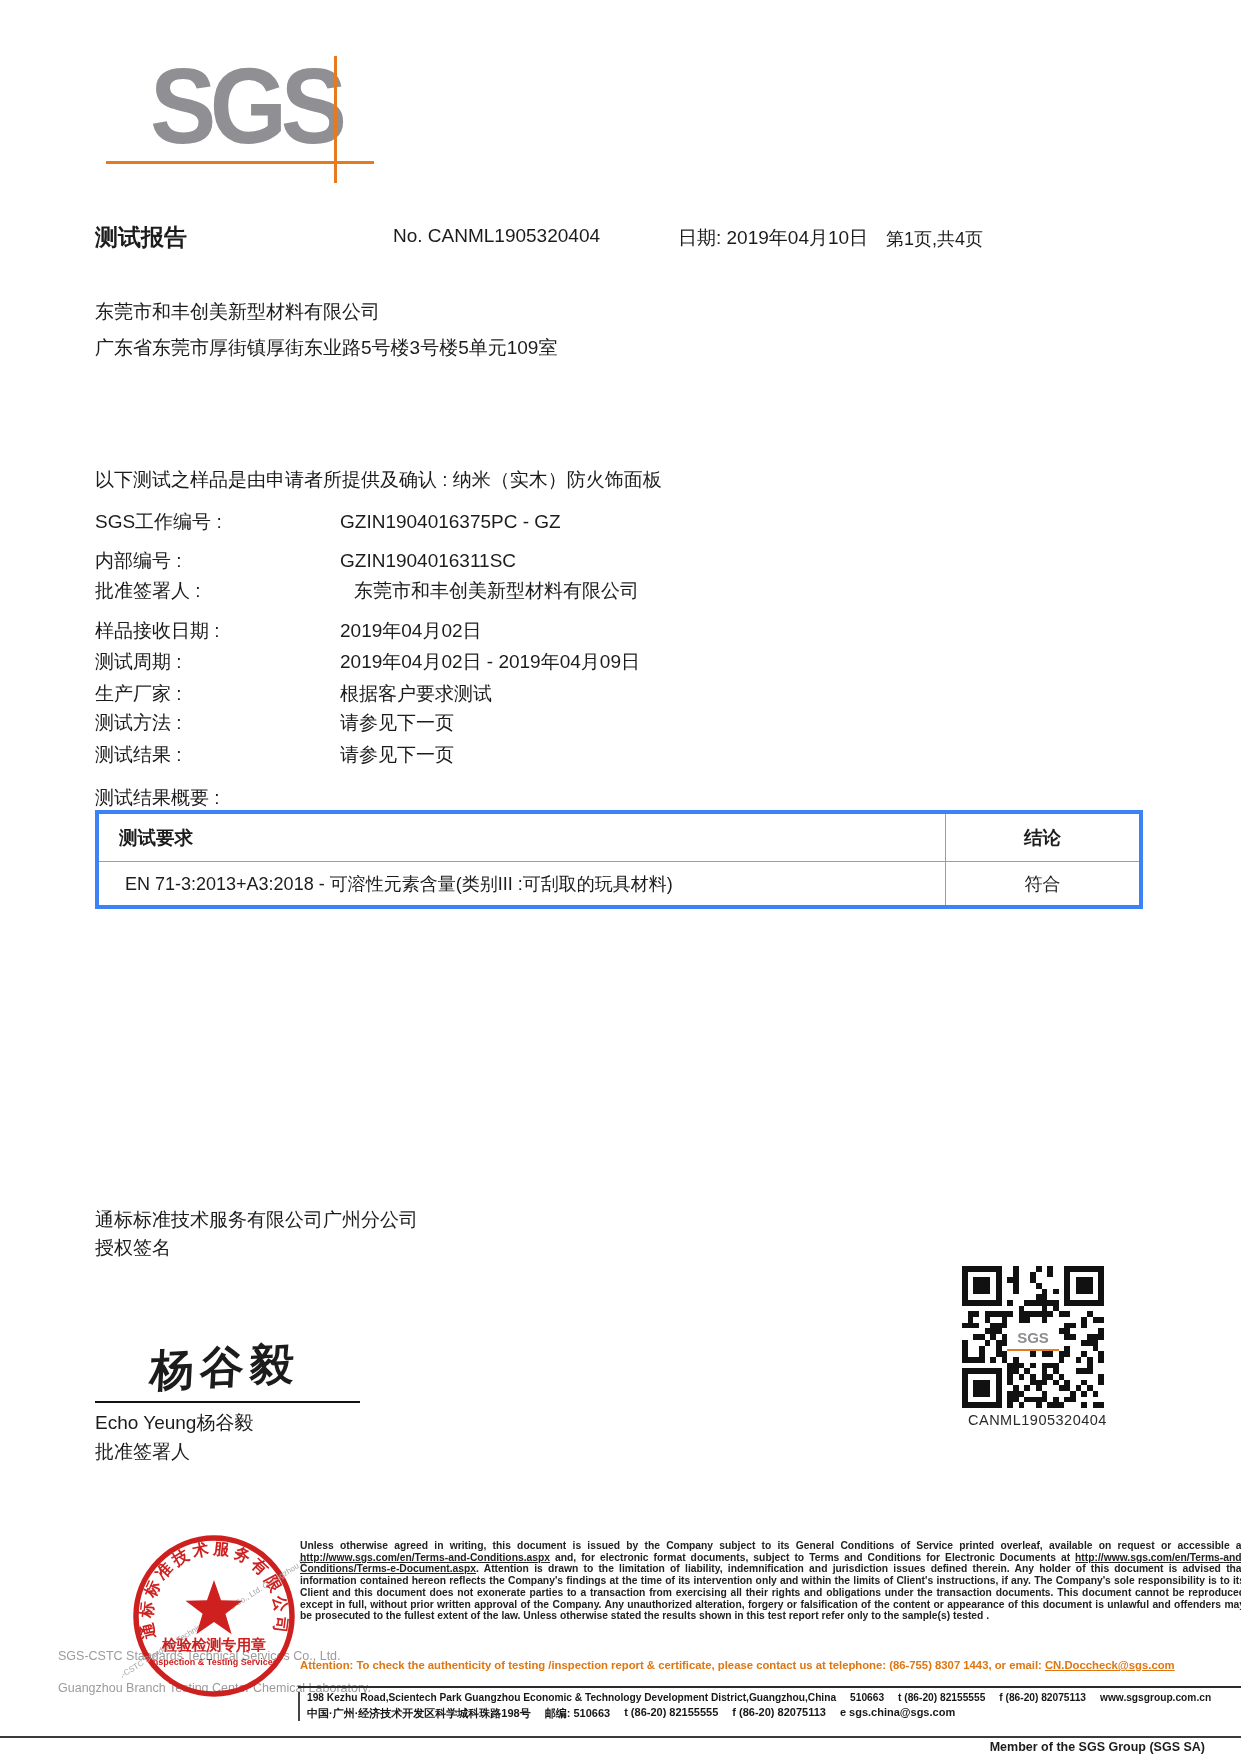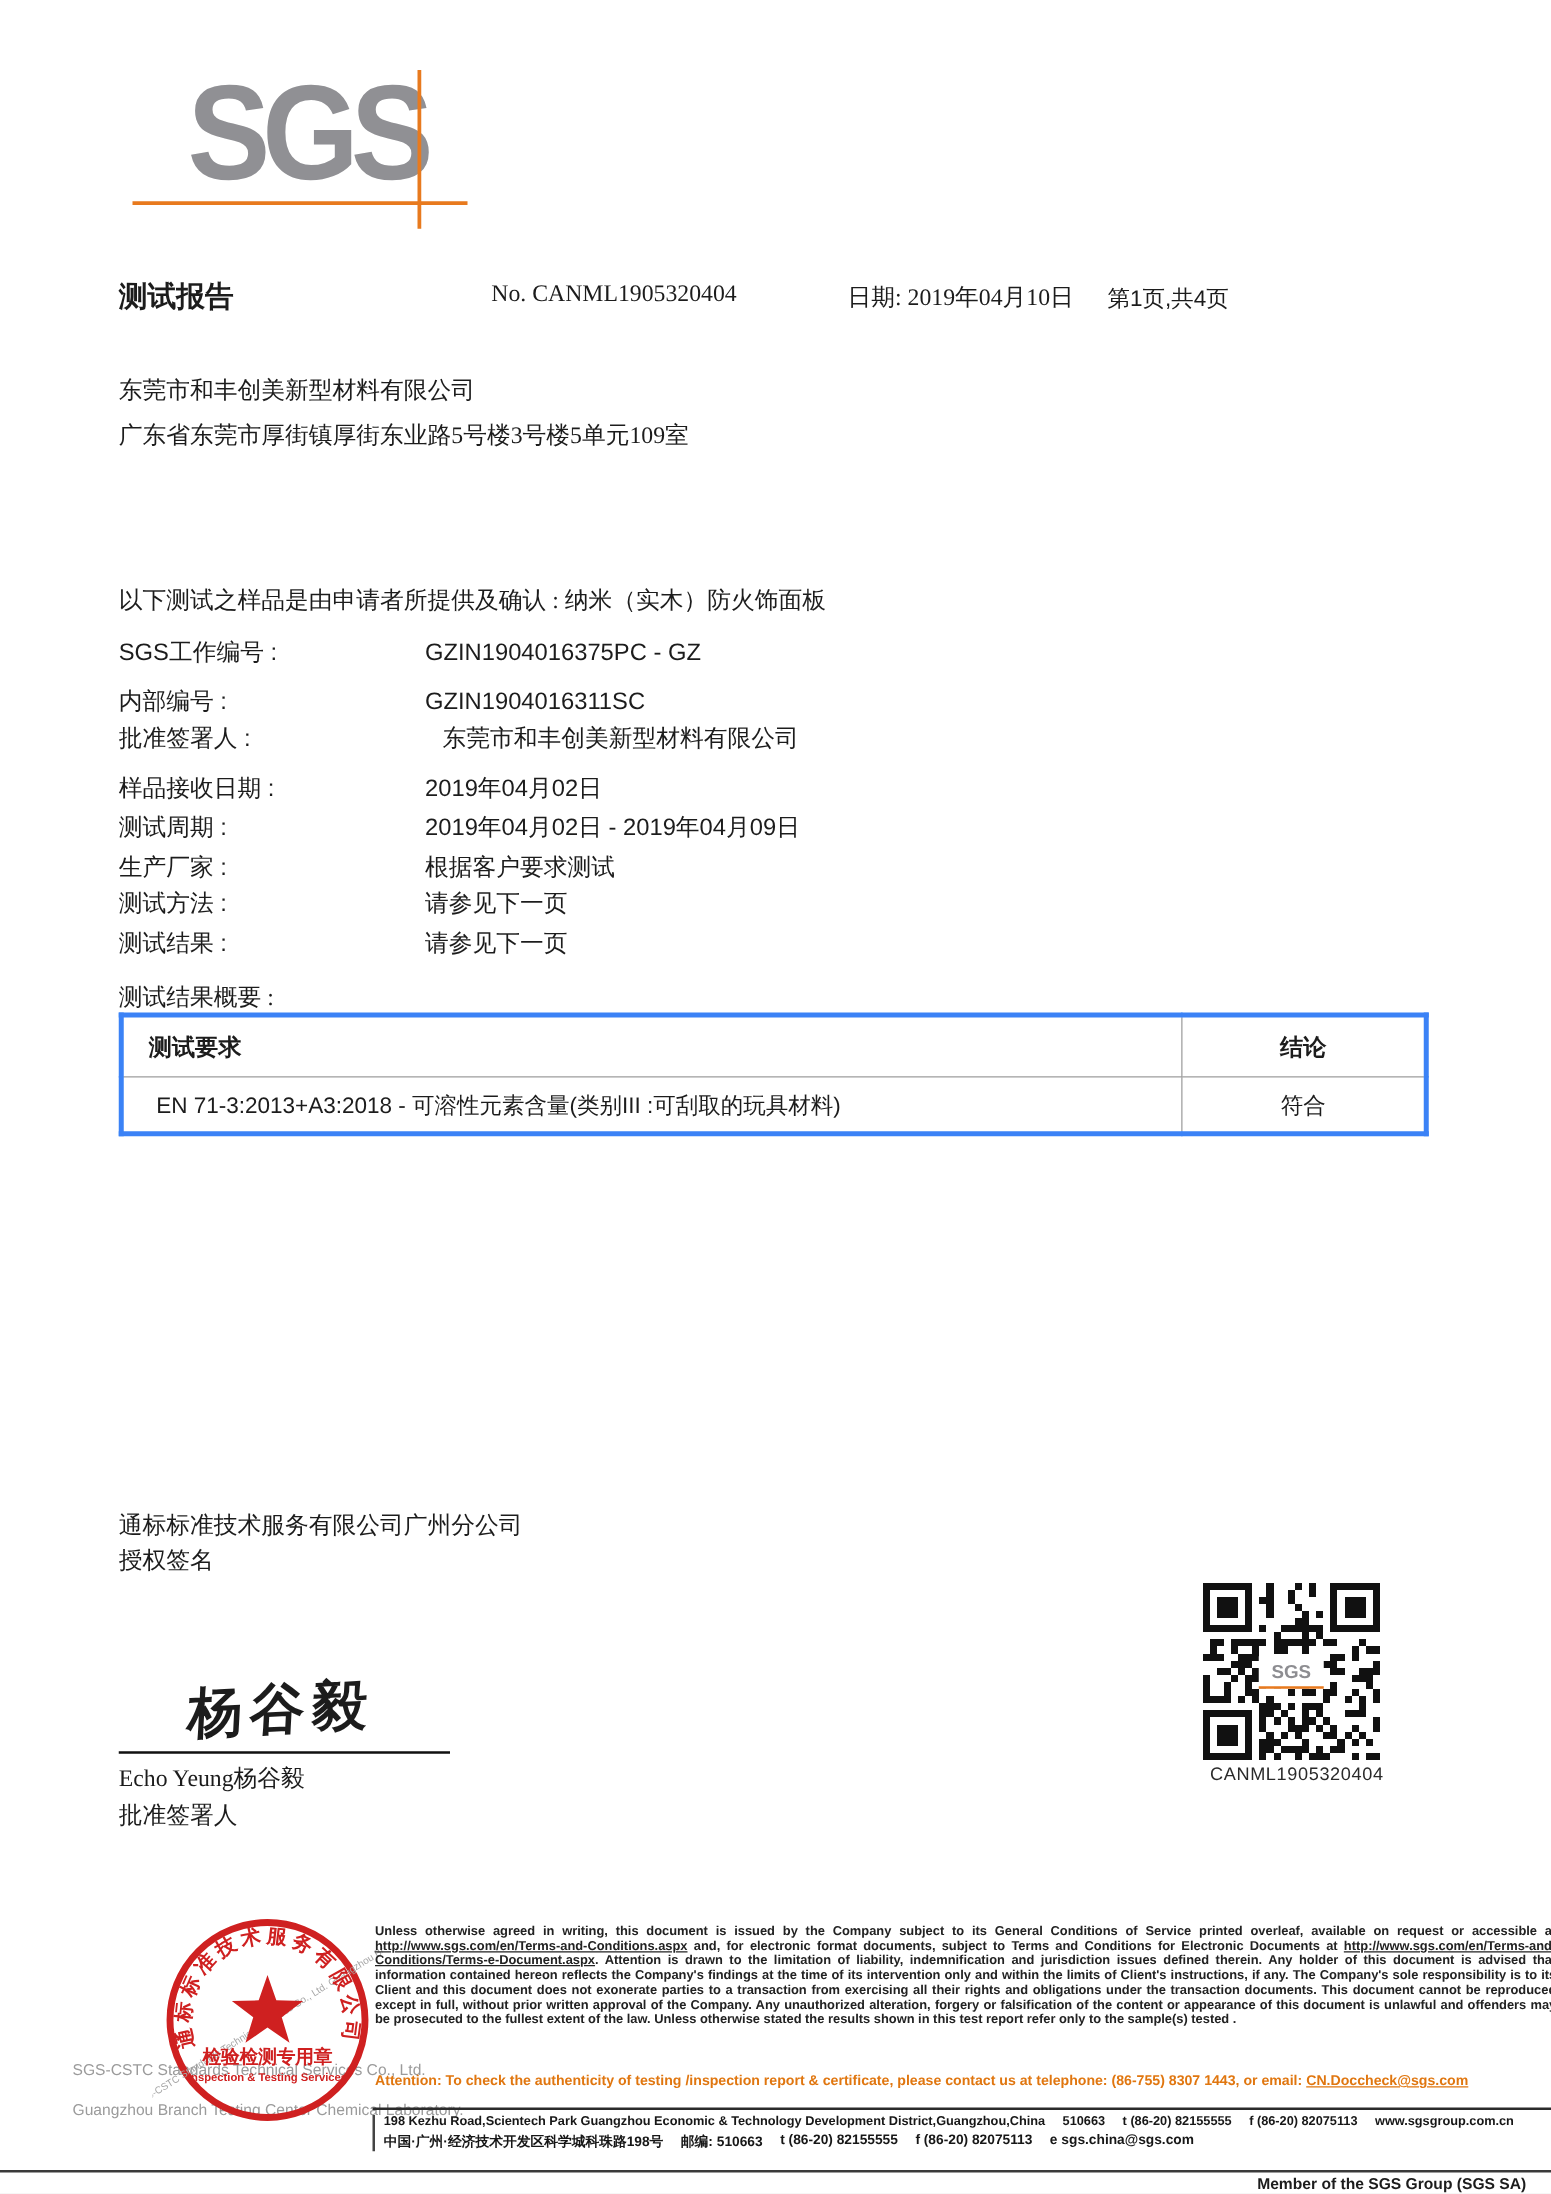--- a/index.html
+++ b/index.html
@@ -3,21 +3,21 @@
 <meta charset="utf-8">
 <style>
   html,body{margin:0;padding:0;background:#e9e9e9;}
   .page{position:relative;width:1241px;height:1755px;margin:0 auto;background:#ffffff;
         font-family:"Liberation Sans","DejaVu Sans",sans-serif;color:#1c1c1c;overflow:hidden;}
   .abs{position:absolute;}
   .logo-text{font-weight:800;font-size:108px;line-height:1;color:#909094;letter-spacing:-7px;
              transform:scaleX(.92);transform-origin:left top;}
   .orange{background:#e87a1e;}
   .doc-title{font-size:23px;font-weight:bold;}
-  .t19{font-size:19px;font-family:Liberation Serif, serif;}
+  .t19{font-size:19px;}
   .t18{font-size:18px;}
   .bold{font-weight:bold;}
   .field-row{position:absolute;left:95px;width:800px;font-size:19px;}
   .flabel{display:inline-block;width:245px;}
   .fvalue{display:inline-block;}
   .rtable{position:absolute;left:95px;top:810px;width:1048px;border:4px solid #3b82f6;border-collapse:collapse;}
   .rtable td{border:1px solid #9d9d9d;}
   .th-req{width:849px;height:45px;padding-left:20px;font-size:18.5px;font-weight:bold;}
   .th-con{width:197px;height:45px;text-align:center;font-size:18.5px;font-weight:bold;}
   .td-req{height:41px;padding-left:26px;font-size:18px;}
@@ -424,15 +424,15 @@
         <span>中国·广州·经济技术开发区科学城科珠路198号</span>
         <span>邮编: 510663</span>
         <span>t (86-20) 82155555</span>
         <span>f (86-20) 82075113</span>
         <span>e sgs.china@sgs.com</span>
       </div>
     </div>
   </div>
 
   <div class="abs bottom-rule" style="left:0;top:1736px;width:1241px;"></div>
-  <div class="abs member" style="right:20px;top:1740px;">Member of the SGS Group (SGS SA)</div>
+  <div class="abs member" style="right:36px;top:1740px;">Member of the SGS Group (SGS SA)</div>
 
 </div>
 
 </body></html>

